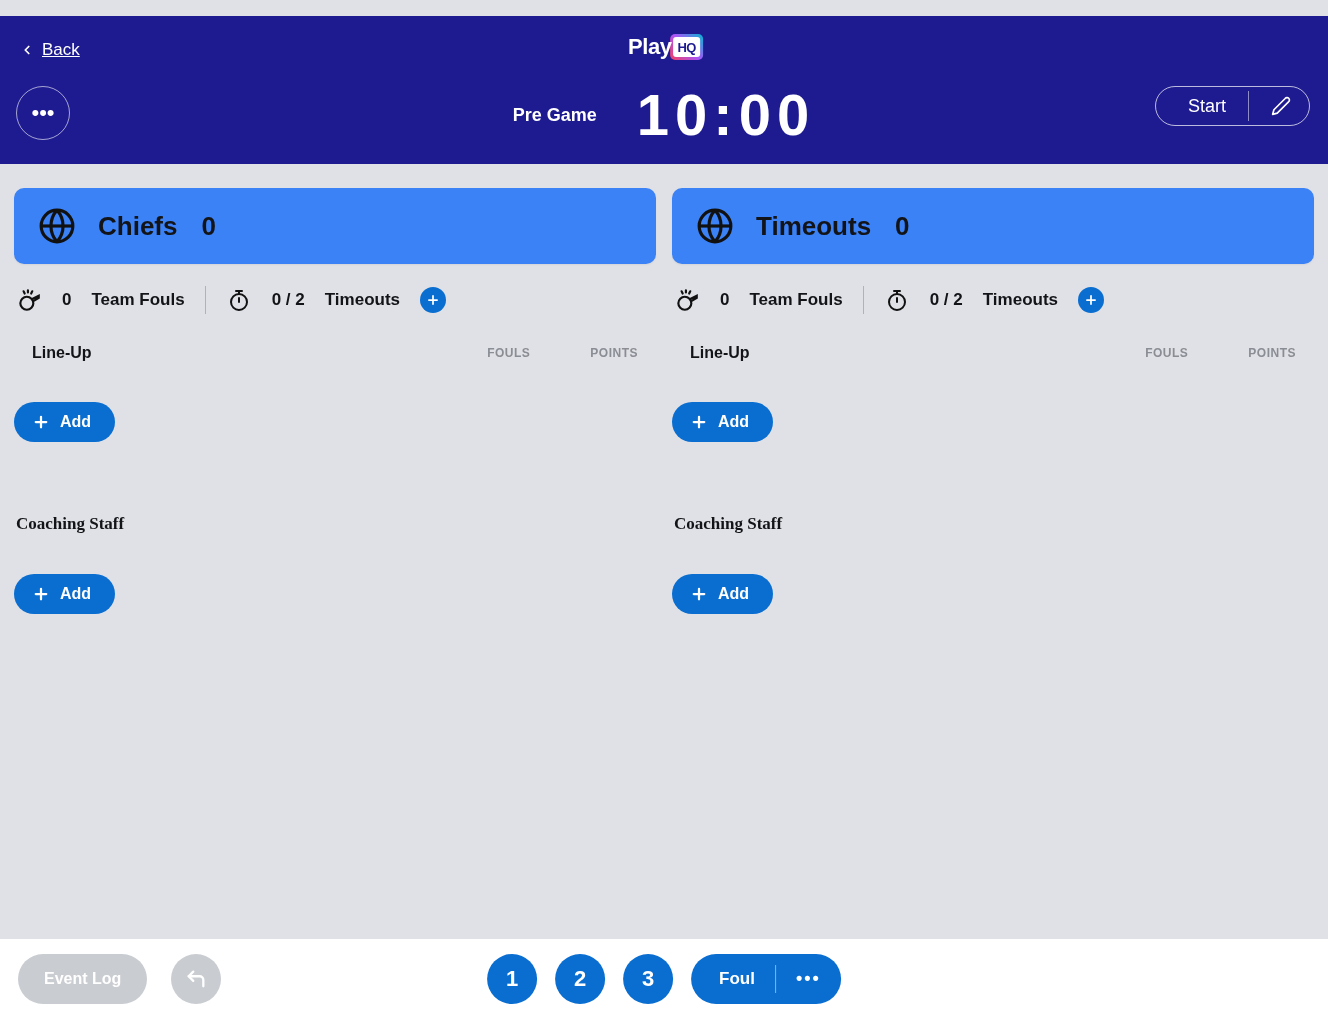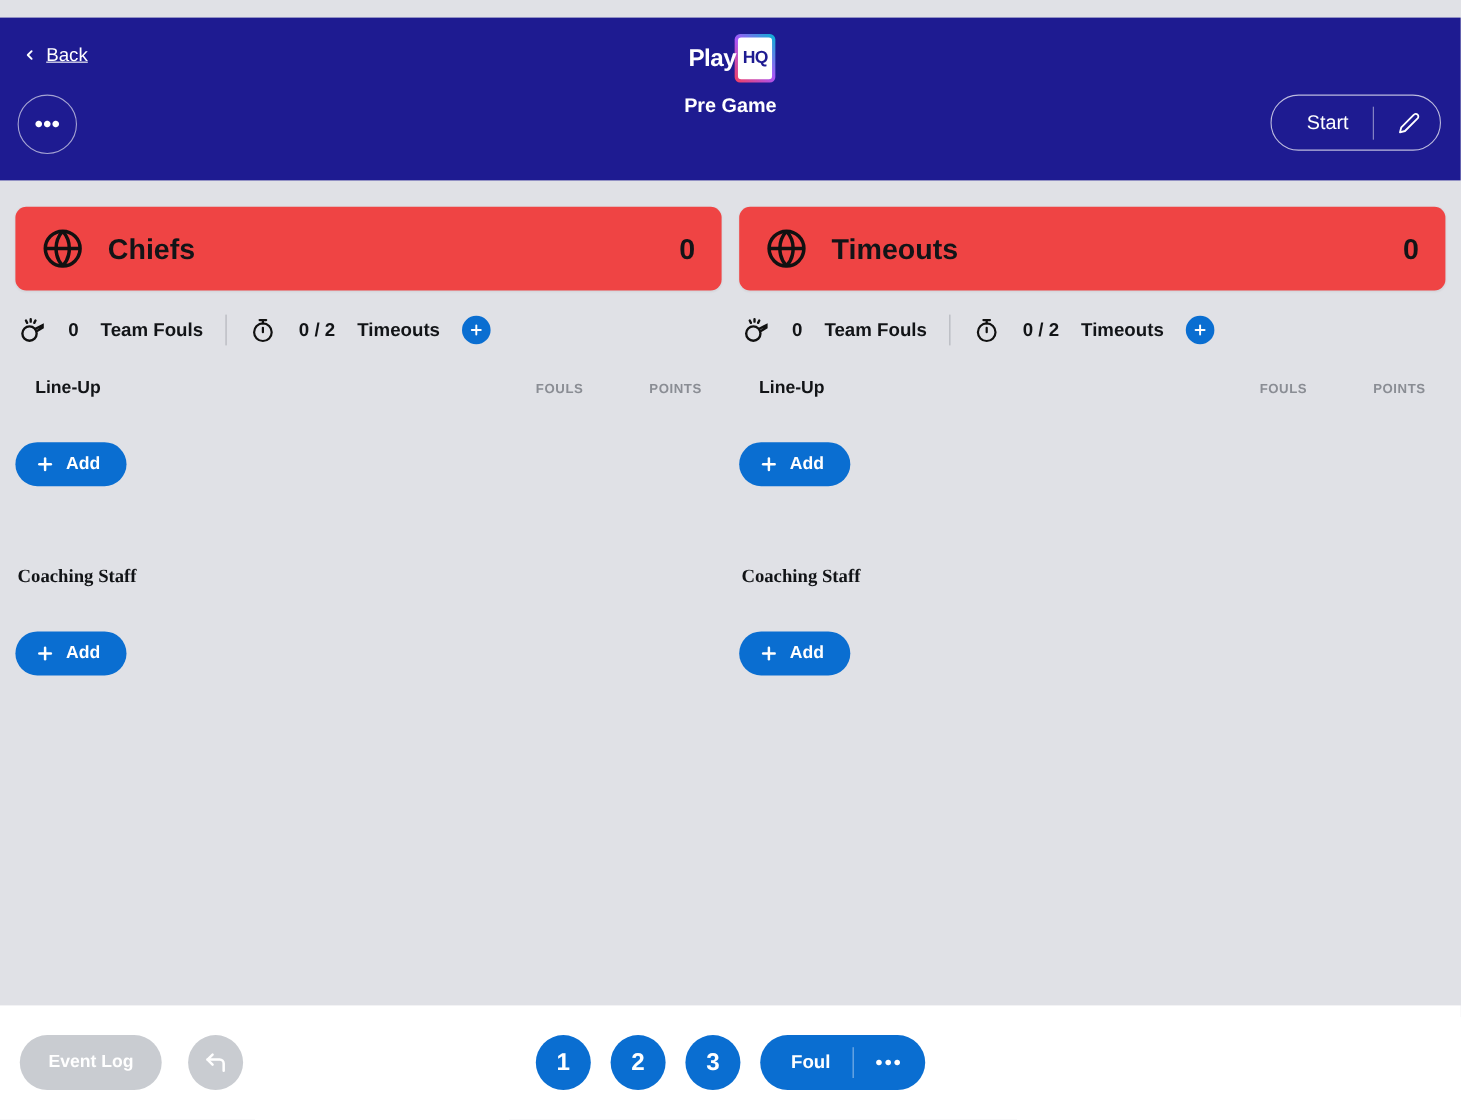--- a/index.html
+++ b/index.html
@@ -41,29 +41,29 @@
     left: 50%;
     transform: translateX(-50%);
     font-weight: 800;
     font-size: 22px;
     letter-spacing: -0.5px;
     display: flex;
     align-items: center;
     gap: 2px;
   }
   .logo .hq-badge {
-    font-size: 16px;
+    font-size: 13px;
     padding: 2px 4px;
     border-radius: 3px;
     background: #fff;
     color: #1e1b91;
     display: inline-flex;
     align-items: center;
     justify-content: center;
-    height: 38px;
+    height: 20px;
     position: relative;
   }
   .logo .hq-badge::before {
     content:"";
     position:absolute;
     inset:-3px;
     border-radius:5px;
     background: linear-gradient(45deg,#f43f5e,#a855f7,#06b6d4);
     z-index:-1;
   }
@@ -101,21 +101,21 @@
     font-size: 58px;
     font-weight: 800;
     letter-spacing: 6px;
     line-height: 1;
   }
 
   .start-btn {
     position: absolute;
     top: 70px;
     right: 18px;
-    height: 51px;
+    height: 40px;
     border: 1.5px solid rgba(255,255,255,0.7);
     border-radius: 29px;
     display: flex;
     align-items: center;
     padding: 0 18px 0 32px;
     gap: 22px;
     color: #fff;
     cursor: pointer;
     font-size: 18px;
     font-weight: 500;
@@ -128,27 +128,26 @@
 
   
   .main {
     display: flex;
     gap: 16px;
     padding: 24px 14px 0 14px;
   }
   .team-col { flex: 1; }
 
   .team-card {
-    background: #ef4444;
+    background: #3b82f6;
     border-radius: 10px;
     height: 76px;
     display: flex;
     align-items: center;
     padding: 0 24px;
-    justify-content: space-between;
     box-shadow: 0 1px 2px rgba(0,0,0,0.06);
     gap: 24px;
   }
   .team-left {
     display: flex;
     align-items: center;
     gap: 22px;
   }
   .globe-icon {
     width: 38px; height: 38px;
@@ -231,21 +230,21 @@
     font-size: 16px;
     font-weight: 700;
     cursor: pointer;
   }
   .add-btn .plus { font-size: 20px; line-height: 1; }
 
   
   .footer {
     position: absolute;
     bottom: 0; left: 0; right: 0;
-    height: 104px;
+    height: 79px;
     background: #fff;
     display: flex;
     align-items: center;
     padding: 0 18px;
     gap: 24px;
   }
   .event-log-btn {
     background: #c9ccd1;
     color: #fff;
     border-radius: 26px;
@@ -320,20 +319,21 @@
     <span>Play</span>
     <span class="hq-badge">HQ</span>
   </div>
 
   <div class="menu-circle">
     <span>•••</span>
   </div>
 
   <div class="timer-block">
     <span class="pre-game-label">Pre Game</span>
+    <span class="clock">10:00</span>
   </div>
 
   <div class="start-btn">
     <span>Start</span>
     <span class="divider"></span>
     <span>
       <svg width="20" height="20" viewBox="0 0 24 24" fill="none" stroke="#fff" stroke-width="2" stroke-linecap="round" stroke-linejoin="round">
           <path d="M17 3a2.85 2.85 0 1 1 4 4L7.5 20.5 2 22l1.5-5.5L17 3z"></path>
         </svg>
     </span>

